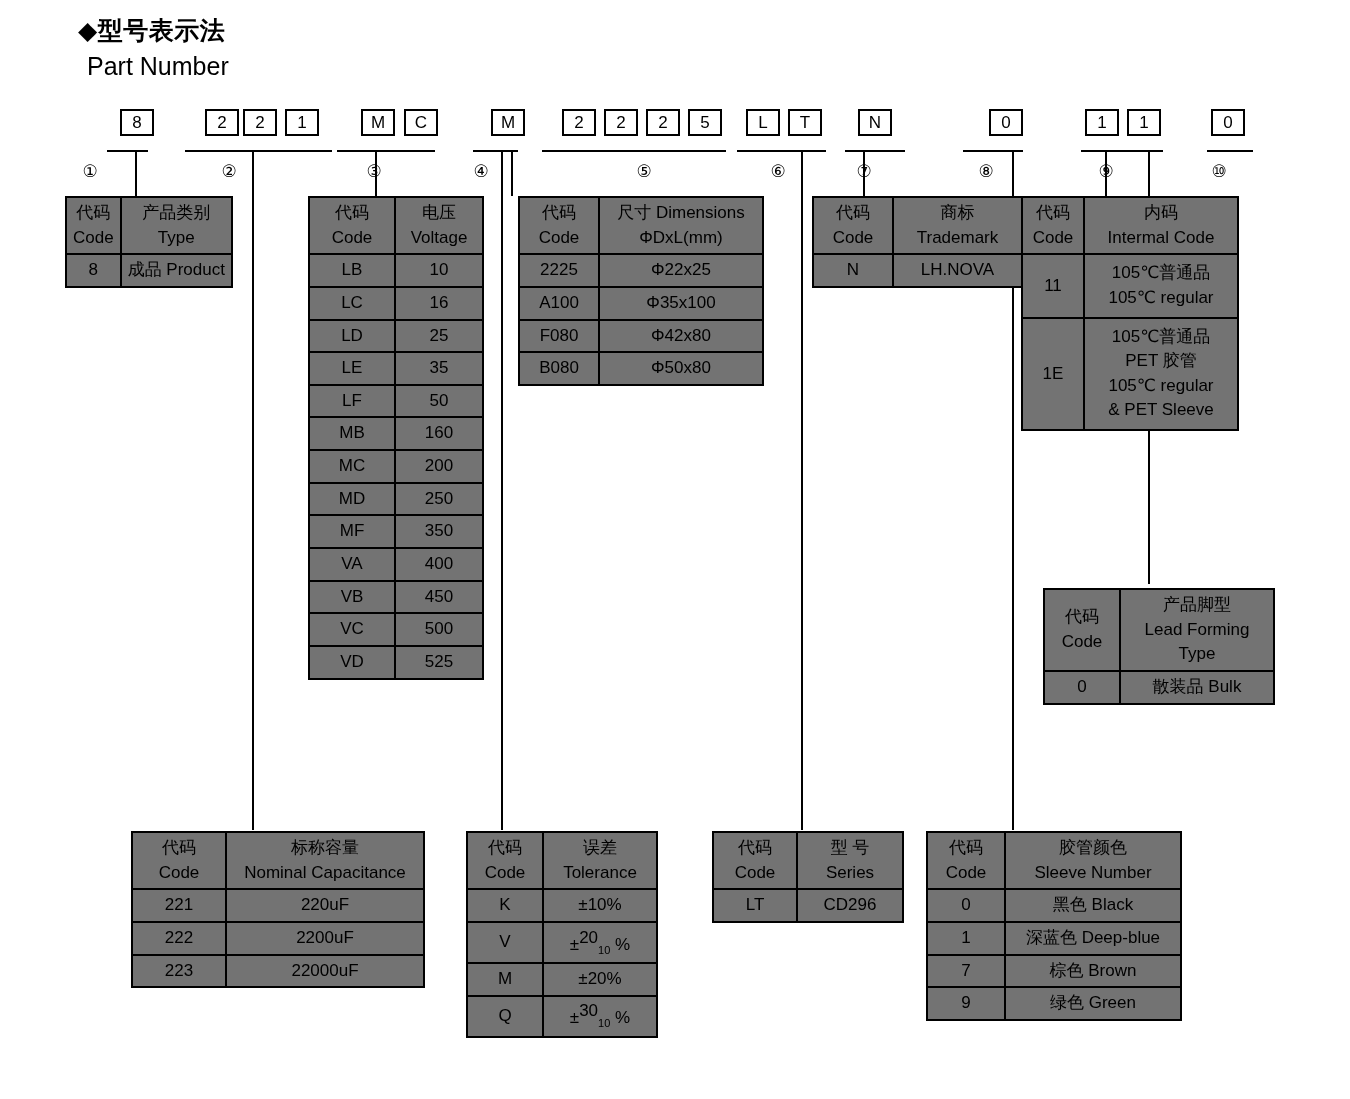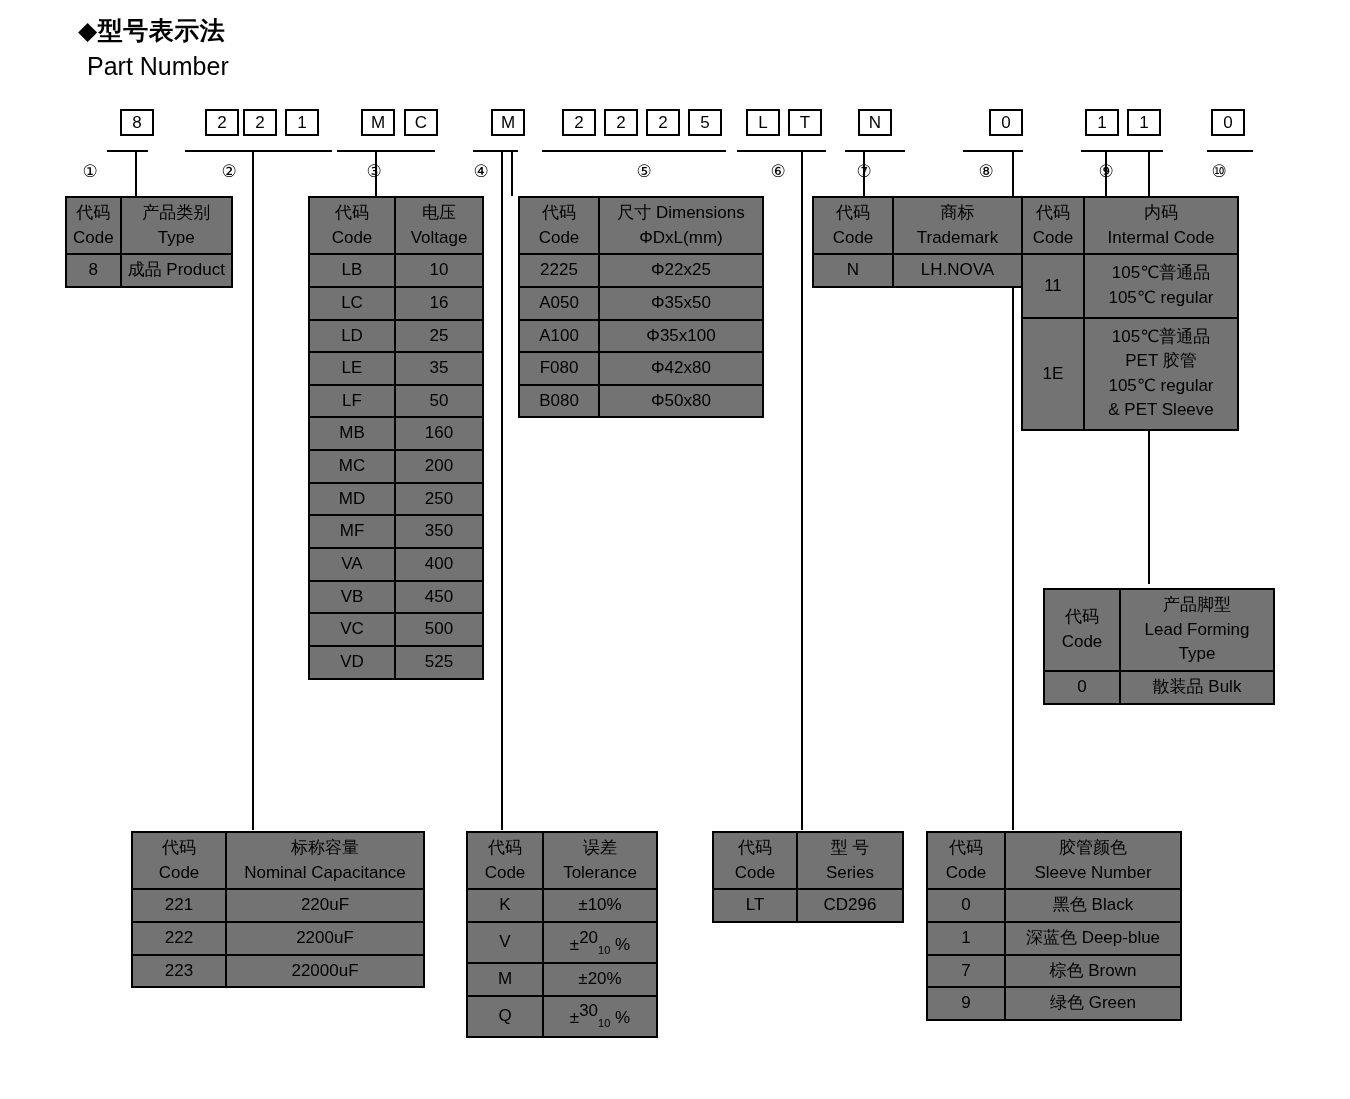--- a/index.html
+++ b/index.html
@@ -238,24 +238,20 @@
         <td class="hd" style="width:150px;">
           <span class="l1">尺寸 Dimensions</span>
           <span class="l2">ΦDxL(mm)</span>
         </td>
       </tr>
       <tr>
           <td>2225</td>
           <td>Φ22x25</td>
         </tr>
       <tr>
-          <td>A050</td>
-          <td>Φ35x50</td>
-        </tr>
-      <tr>
           <td>A100</td>
           <td>Φ35x100</td>
         </tr>
       <tr>
           <td>F080</td>
           <td>Φ42x80</td>
         </tr>
       <tr>
           <td>B080</td>
           <td>Φ50x80</td>

